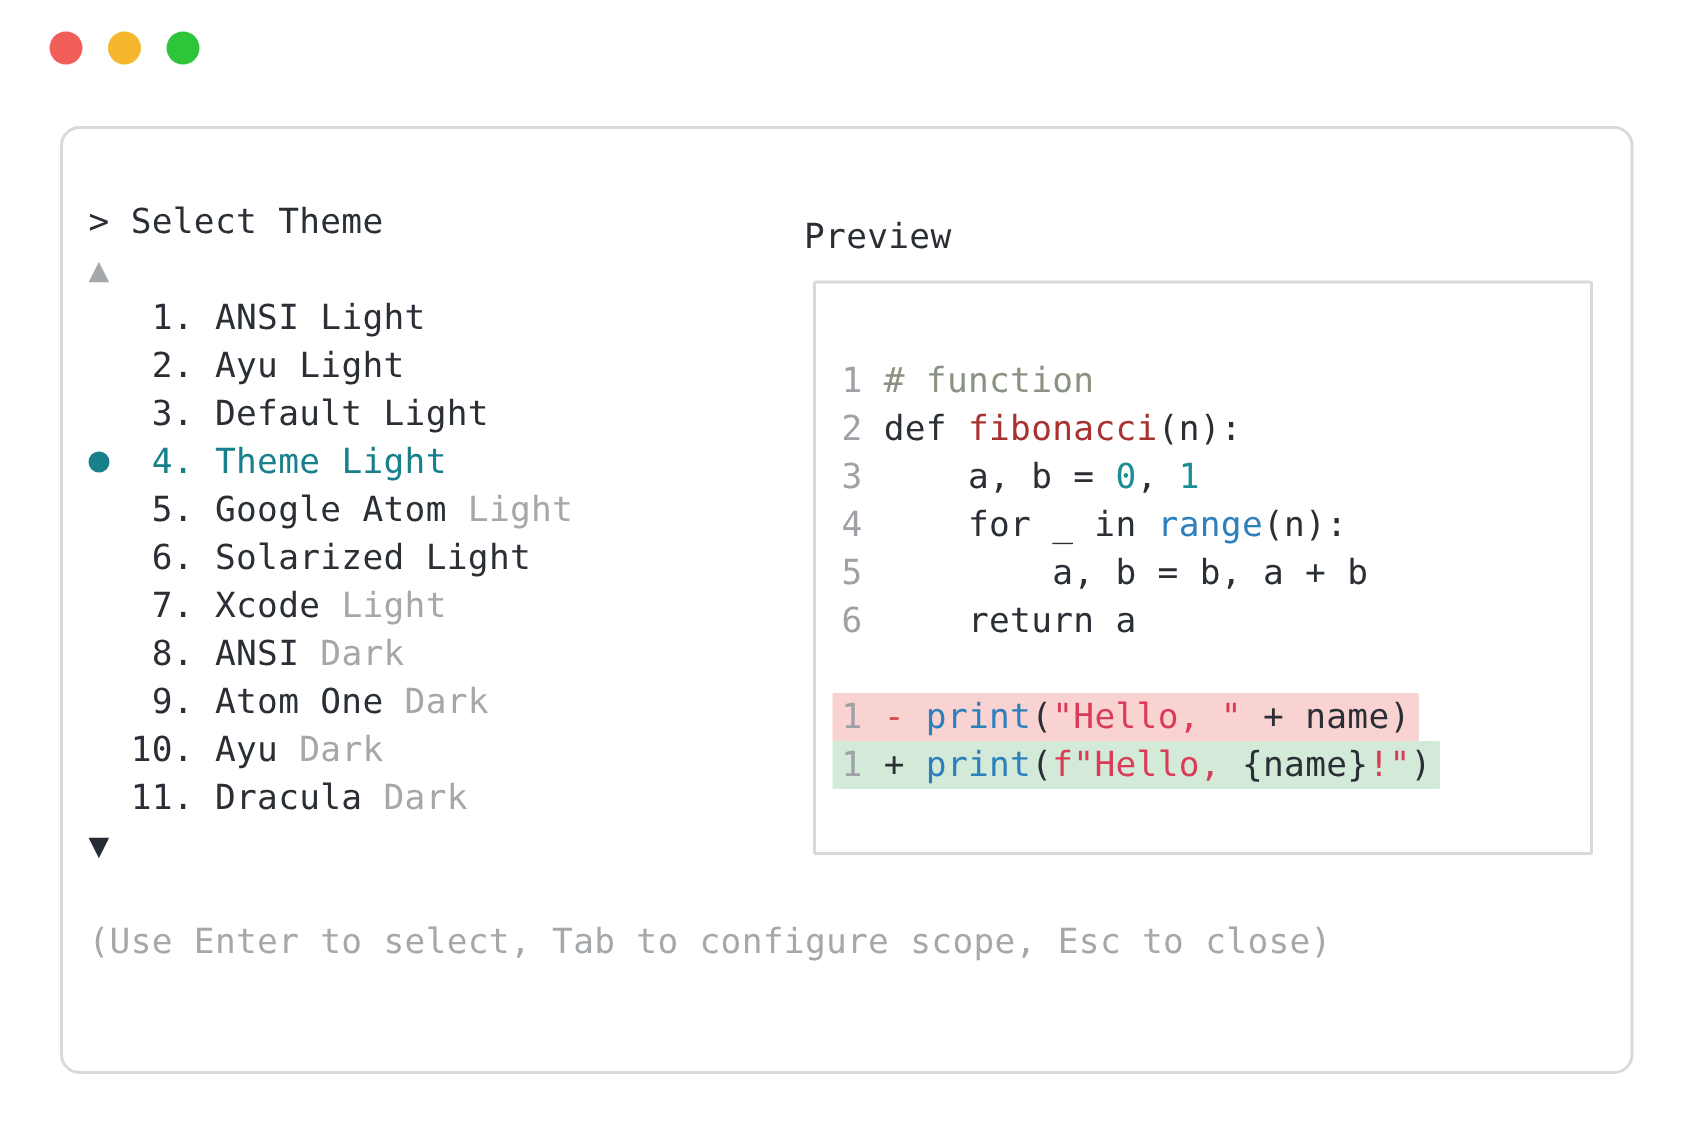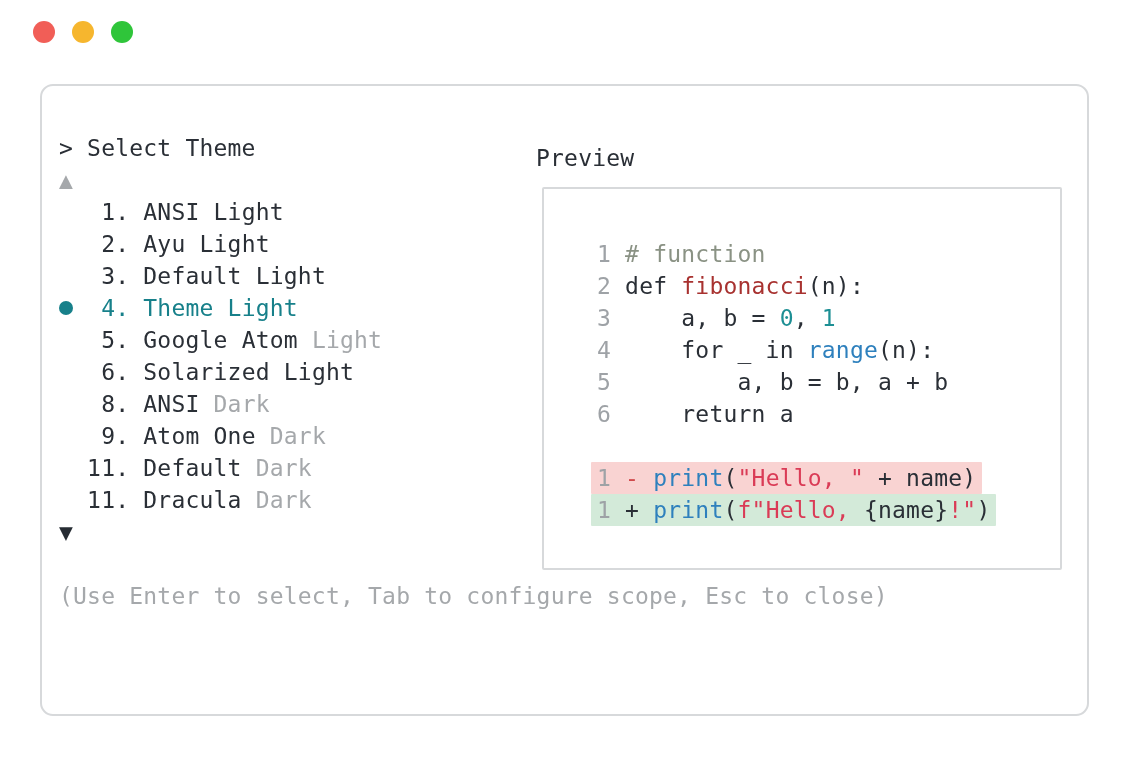--- a/index.html
+++ b/index.html
@@ -35,21 +35,21 @@
   .theme-item .tname{color:var(--fg);}
   .theme-item .suffix{color:var(--fg);}
   .theme-item .suffix.muted{color:var(--muted);}
   .theme-item.selected .prefix,
   .theme-item.selected .tname,
   .theme-item.selected .suffix{color:var(--teal);}
   .right-col{position:absolute;left:494px;top:56px;}
   .preview-title{color:var(--fg);}
   .preview-box{
     margin-top:13px;margin-left:6px;width:520px;height:383px;
-    border:2px solid var(--border);border-radius:2px;box-sizing:border-box;padding-left:36px;
+    border:2px solid var(--border);border-radius:2px;box-sizing:border-box;
   }
   .code-lines{padding-top:49px;padding-left:17px;}
   .code-row{height:32px;line-height:32px;white-space:pre;}
   .code-inner{display:inline-block;}
   .code-inner.removed{background:var(--removedBg);padding:0 6px;margin-left:-6px;border-radius:1px;}
   .code-inner.added{background:var(--addedBg);padding:0 6px;margin-left:-6px;border-radius:1px;}
   .lnum{color:var(--lnum);}
   .tok-fg{color:var(--fg);}
   .tok-comment{color:var(--comment);}
   .tok-func{color:var(--func);margin-top:37px;}
@@ -72,23 +72,24 @@
   <div class="left-col">
     <div class="row prompt">&gt; Select Theme</div>
     <div class="row arrow-up">▲</div>
     <div id="theme-items">
         <div class="row theme-item"><span class="prefix">   1. </span><span class="tname">ANSI </span><span class="suffix">Light</span></div>
         <div class="row theme-item"><span class="prefix">   2. </span><span class="tname">Ayu </span><span class="suffix">Light</span></div>
         <div class="row theme-item"><span class="prefix">   3. </span><span class="tname">Default </span><span class="suffix">Light</span></div>
         <div class="row theme-item selected"><span class="bullet"></span><span class="prefix">   4. </span><span class="tname">Theme </span><span class="suffix">Light</span></div>
         <div class="row theme-item"><span class="prefix">   5. </span><span class="tname">Google Atom </span><span class="suffix muted">Light</span></div>
         <div class="row theme-item"><span class="prefix">   6. </span><span class="tname">Solarized </span><span class="suffix">Light</span></div>
+        <div class="row theme-item"><span class="prefix">   7. </span><span class="tname">Xcode </span><span class="suffix muted">Light</span></div>
         <div class="row theme-item"><span class="prefix">   8. </span><span class="tname">ANSI </span><span class="suffix muted">Dark</span></div>
         <div class="row theme-item"><span class="prefix">   9. </span><span class="tname">Atom One </span><span class="suffix muted">Dark</span></div>
-        <div class="row theme-item"><span class="prefix">  11. </span><span class="tname">Default </span><span class="suffix muted">Dark</span></div>
+        <div class="row theme-item"><span class="prefix">  10. </span><span class="tname">Ayu </span><span class="suffix muted">Dark</span></div>
         <div class="row theme-item"><span class="prefix">  11. </span><span class="tname">Dracula </span><span class="suffix muted">Dark</span></div>
       </div>
     <div class="row arrow-down">▼</div>
     <div class="row"></div>
     <div class="row hint">(Use Enter to select, Tab to configure scope, Esc to close)</div>
   </div>
 
   <div class="right-col">
     <div class="row preview-title">Preview</div>
     <div class="preview-box">

